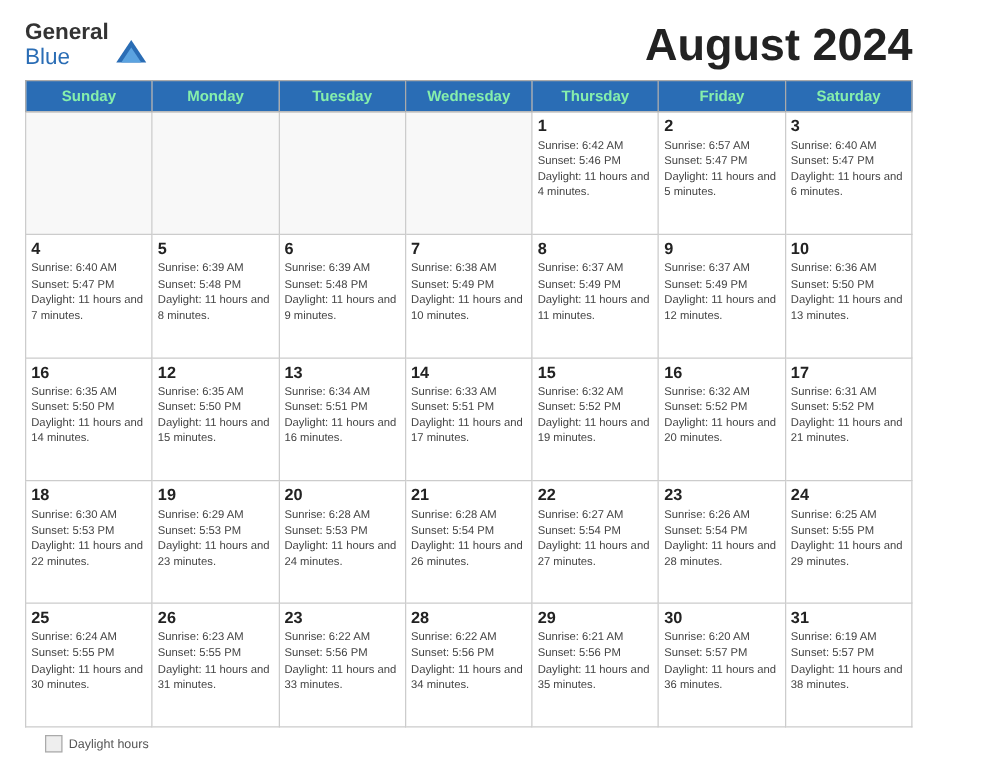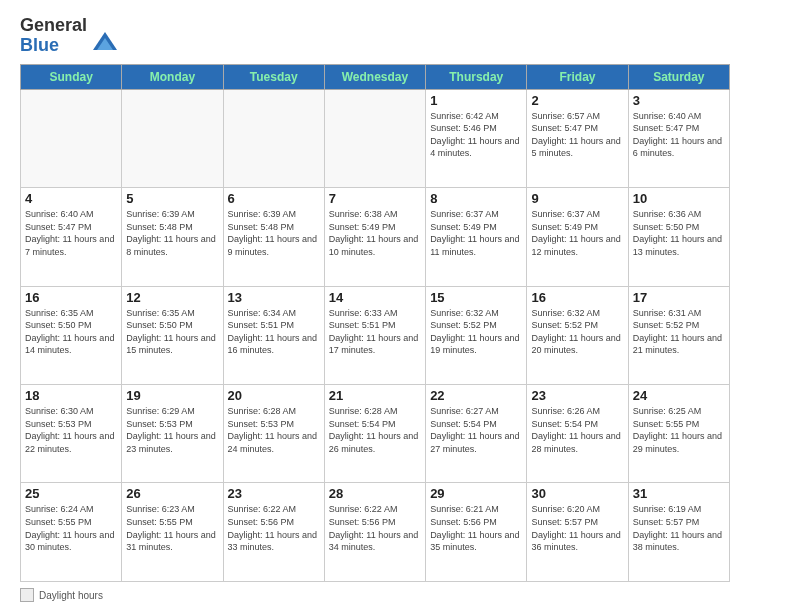--- a/index.html
+++ b/index.html
@@ -33,21 +33,21 @@
       flex-direction: column;
       line-height: 1.1;
     }
     .logo-general {
       font-size: 18px;
       font-weight: bold;
       color: #333;
     }
     .logo-blue {
       font-size: 18px;
-      font-weight: bold;
+      font-weight: normal;
       color: #2a6db5;
     }
     .logo-icon {
       width: 28px;
       height: 28px;
       margin-left: 2px;
     }
     .title-block {
       text-align: right;
     }
@@ -99,20 +99,21 @@
       font-size: 9px;
       color: #444;
       line-height: 1.4;
     }
     .footer {
       margin-top: 6px;
       font-size: 10px;
       color: #555;
       display: flex;
       gap: 30px;
+      margin-left: 16px;
     }
     .footer-item {
       display: flex;
       align-items: center;
       gap: 5px;
     }
     .footer-box {
       width: 14px;
       height: 14px;
       border: 1px solid #aaa;
@@ -129,20 +130,21 @@
       <div class="logo-text">
         <span class="logo-general">General</span>
         <span class="logo-blue">Blue</span>
       </div>
       <svg class="logo-icon" viewBox="0 0 28 28" xmlns="http://www.w3.org/2000/svg">
         <polygon points="14,4 26,22 2,22" fill="#2a6db5"></polygon>
         <polygon points="14,10 22,22 6,22" fill="#5ba3e0"></polygon>
       </svg>
     </div>
     <div class="title-block">
+      <div class="title-month">August 2024</div>
     </div>
   </div>
 
   <table class="calendar">
     <thead>
       <tr>
       <th>Sunday</th>
           <th>Monday</th>
           <th>Tuesday</th>
           <th>Wednesday</th>

